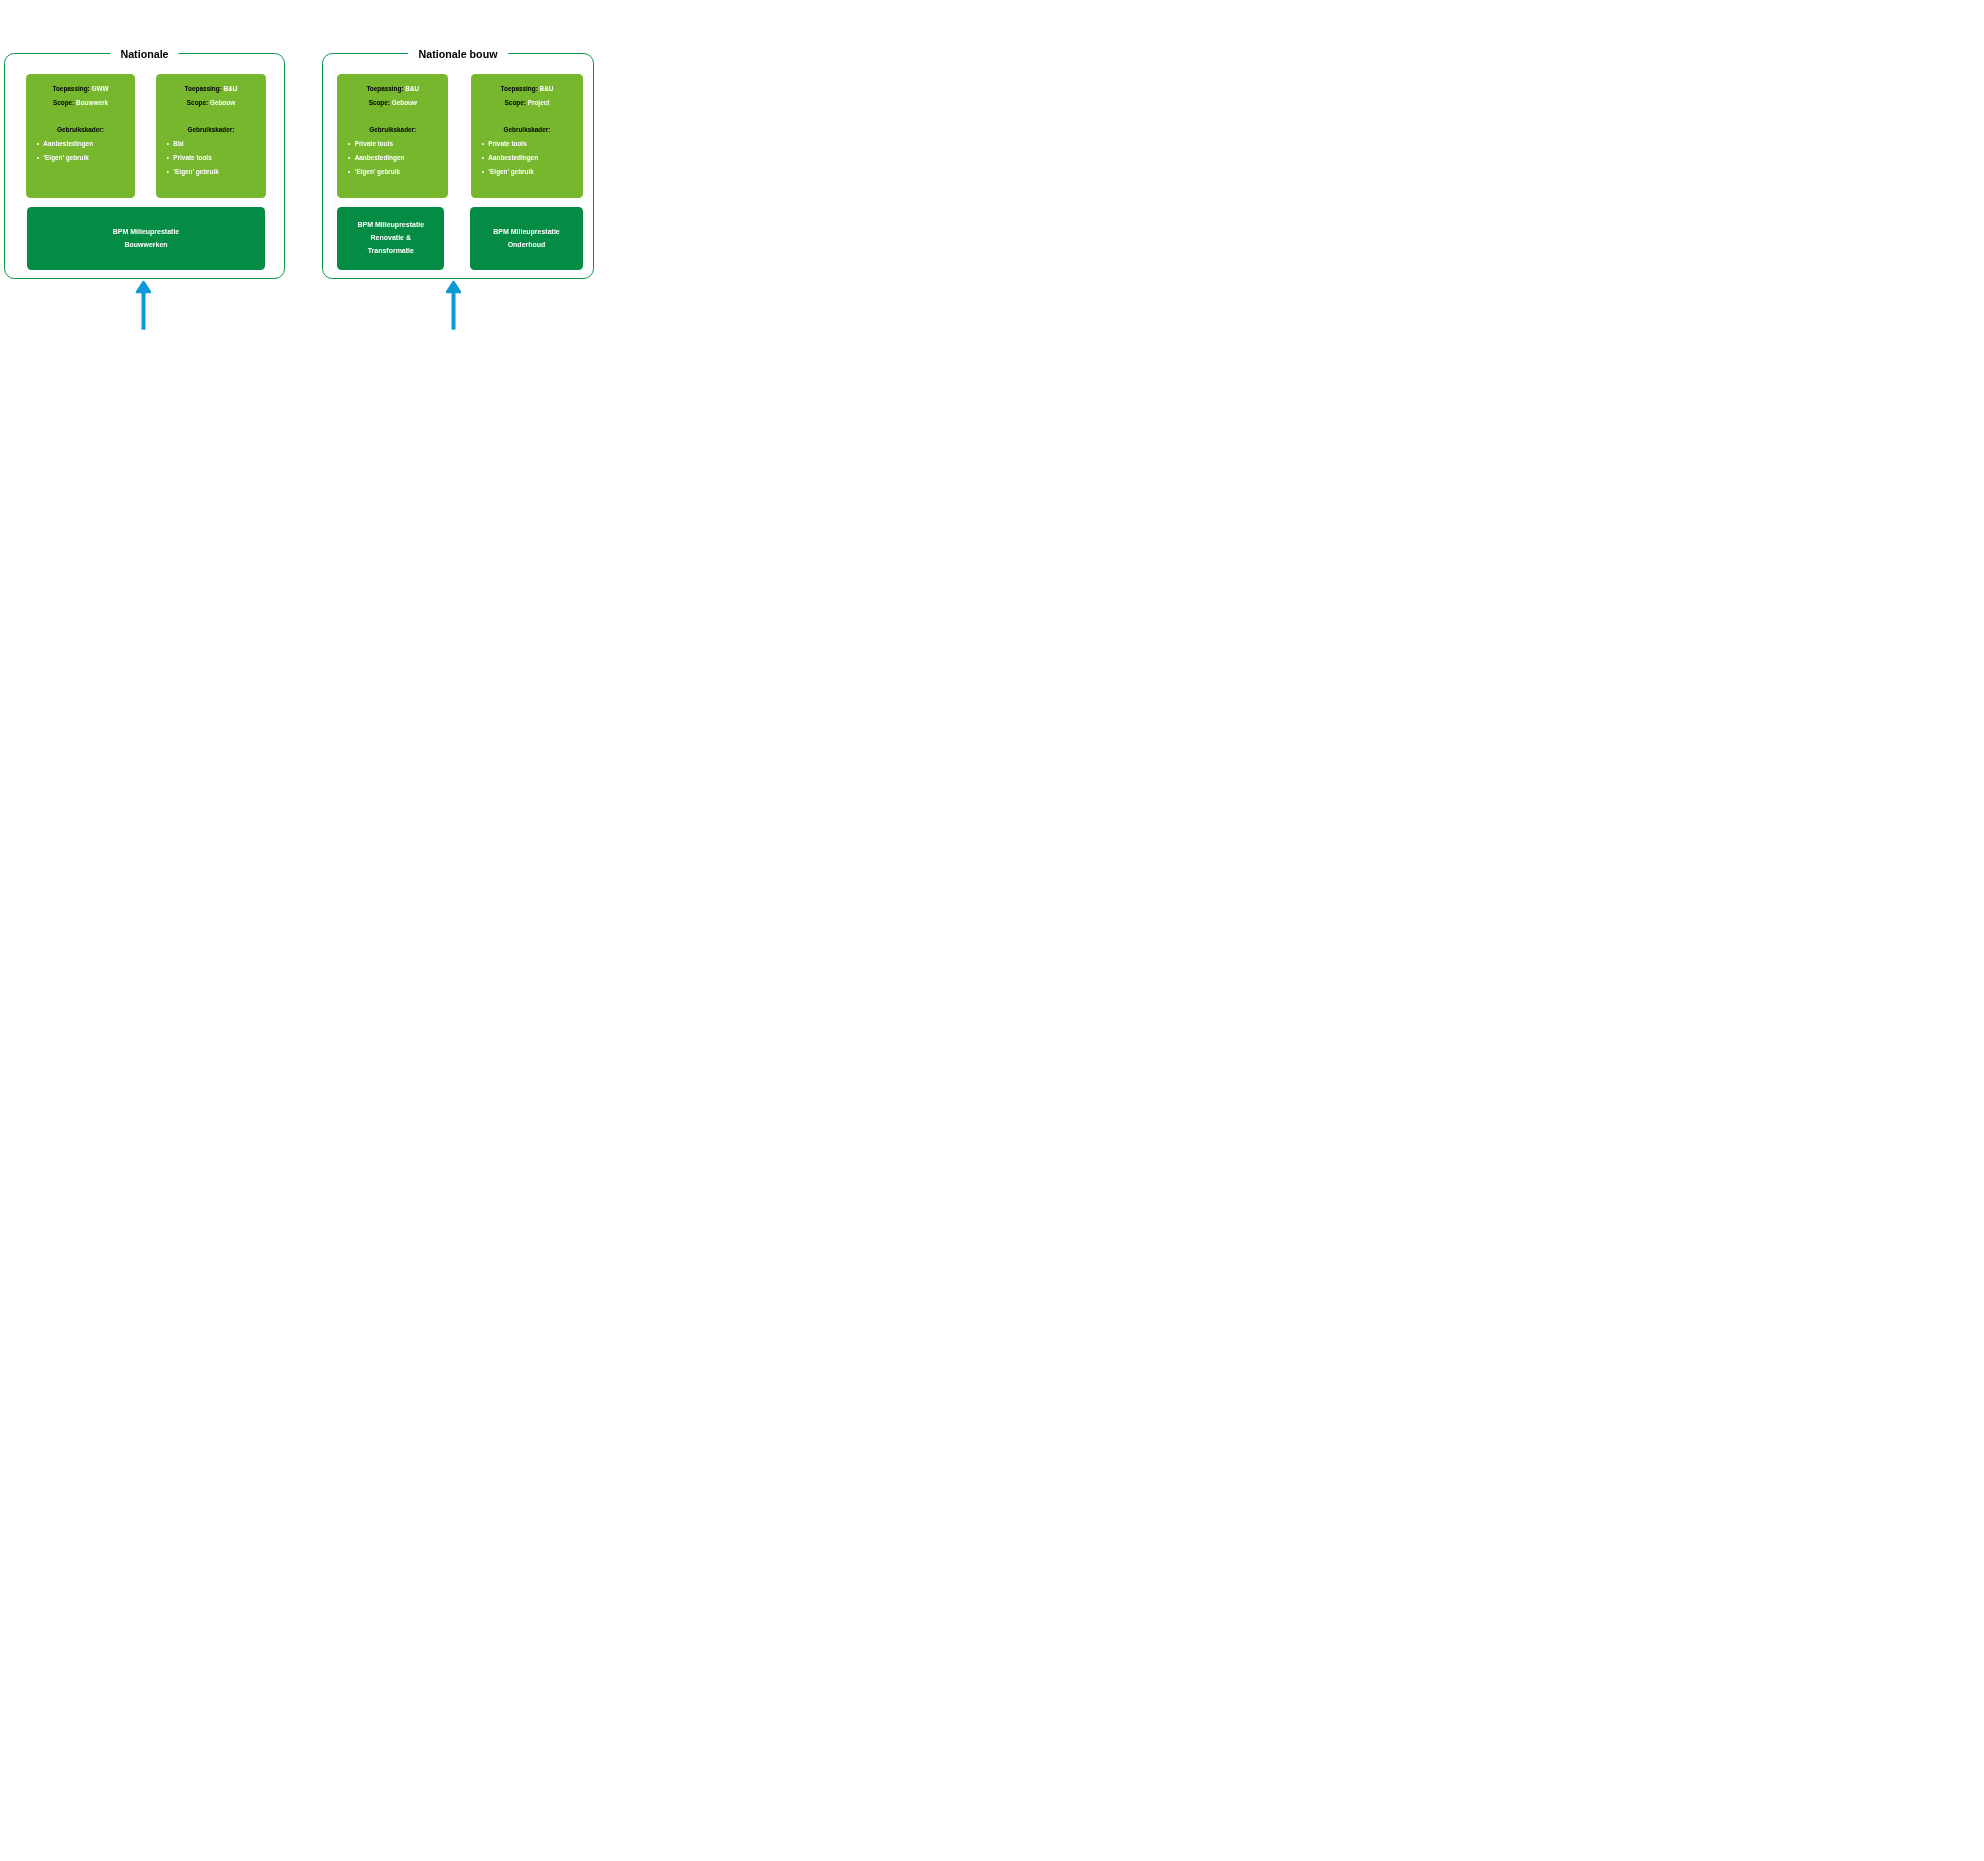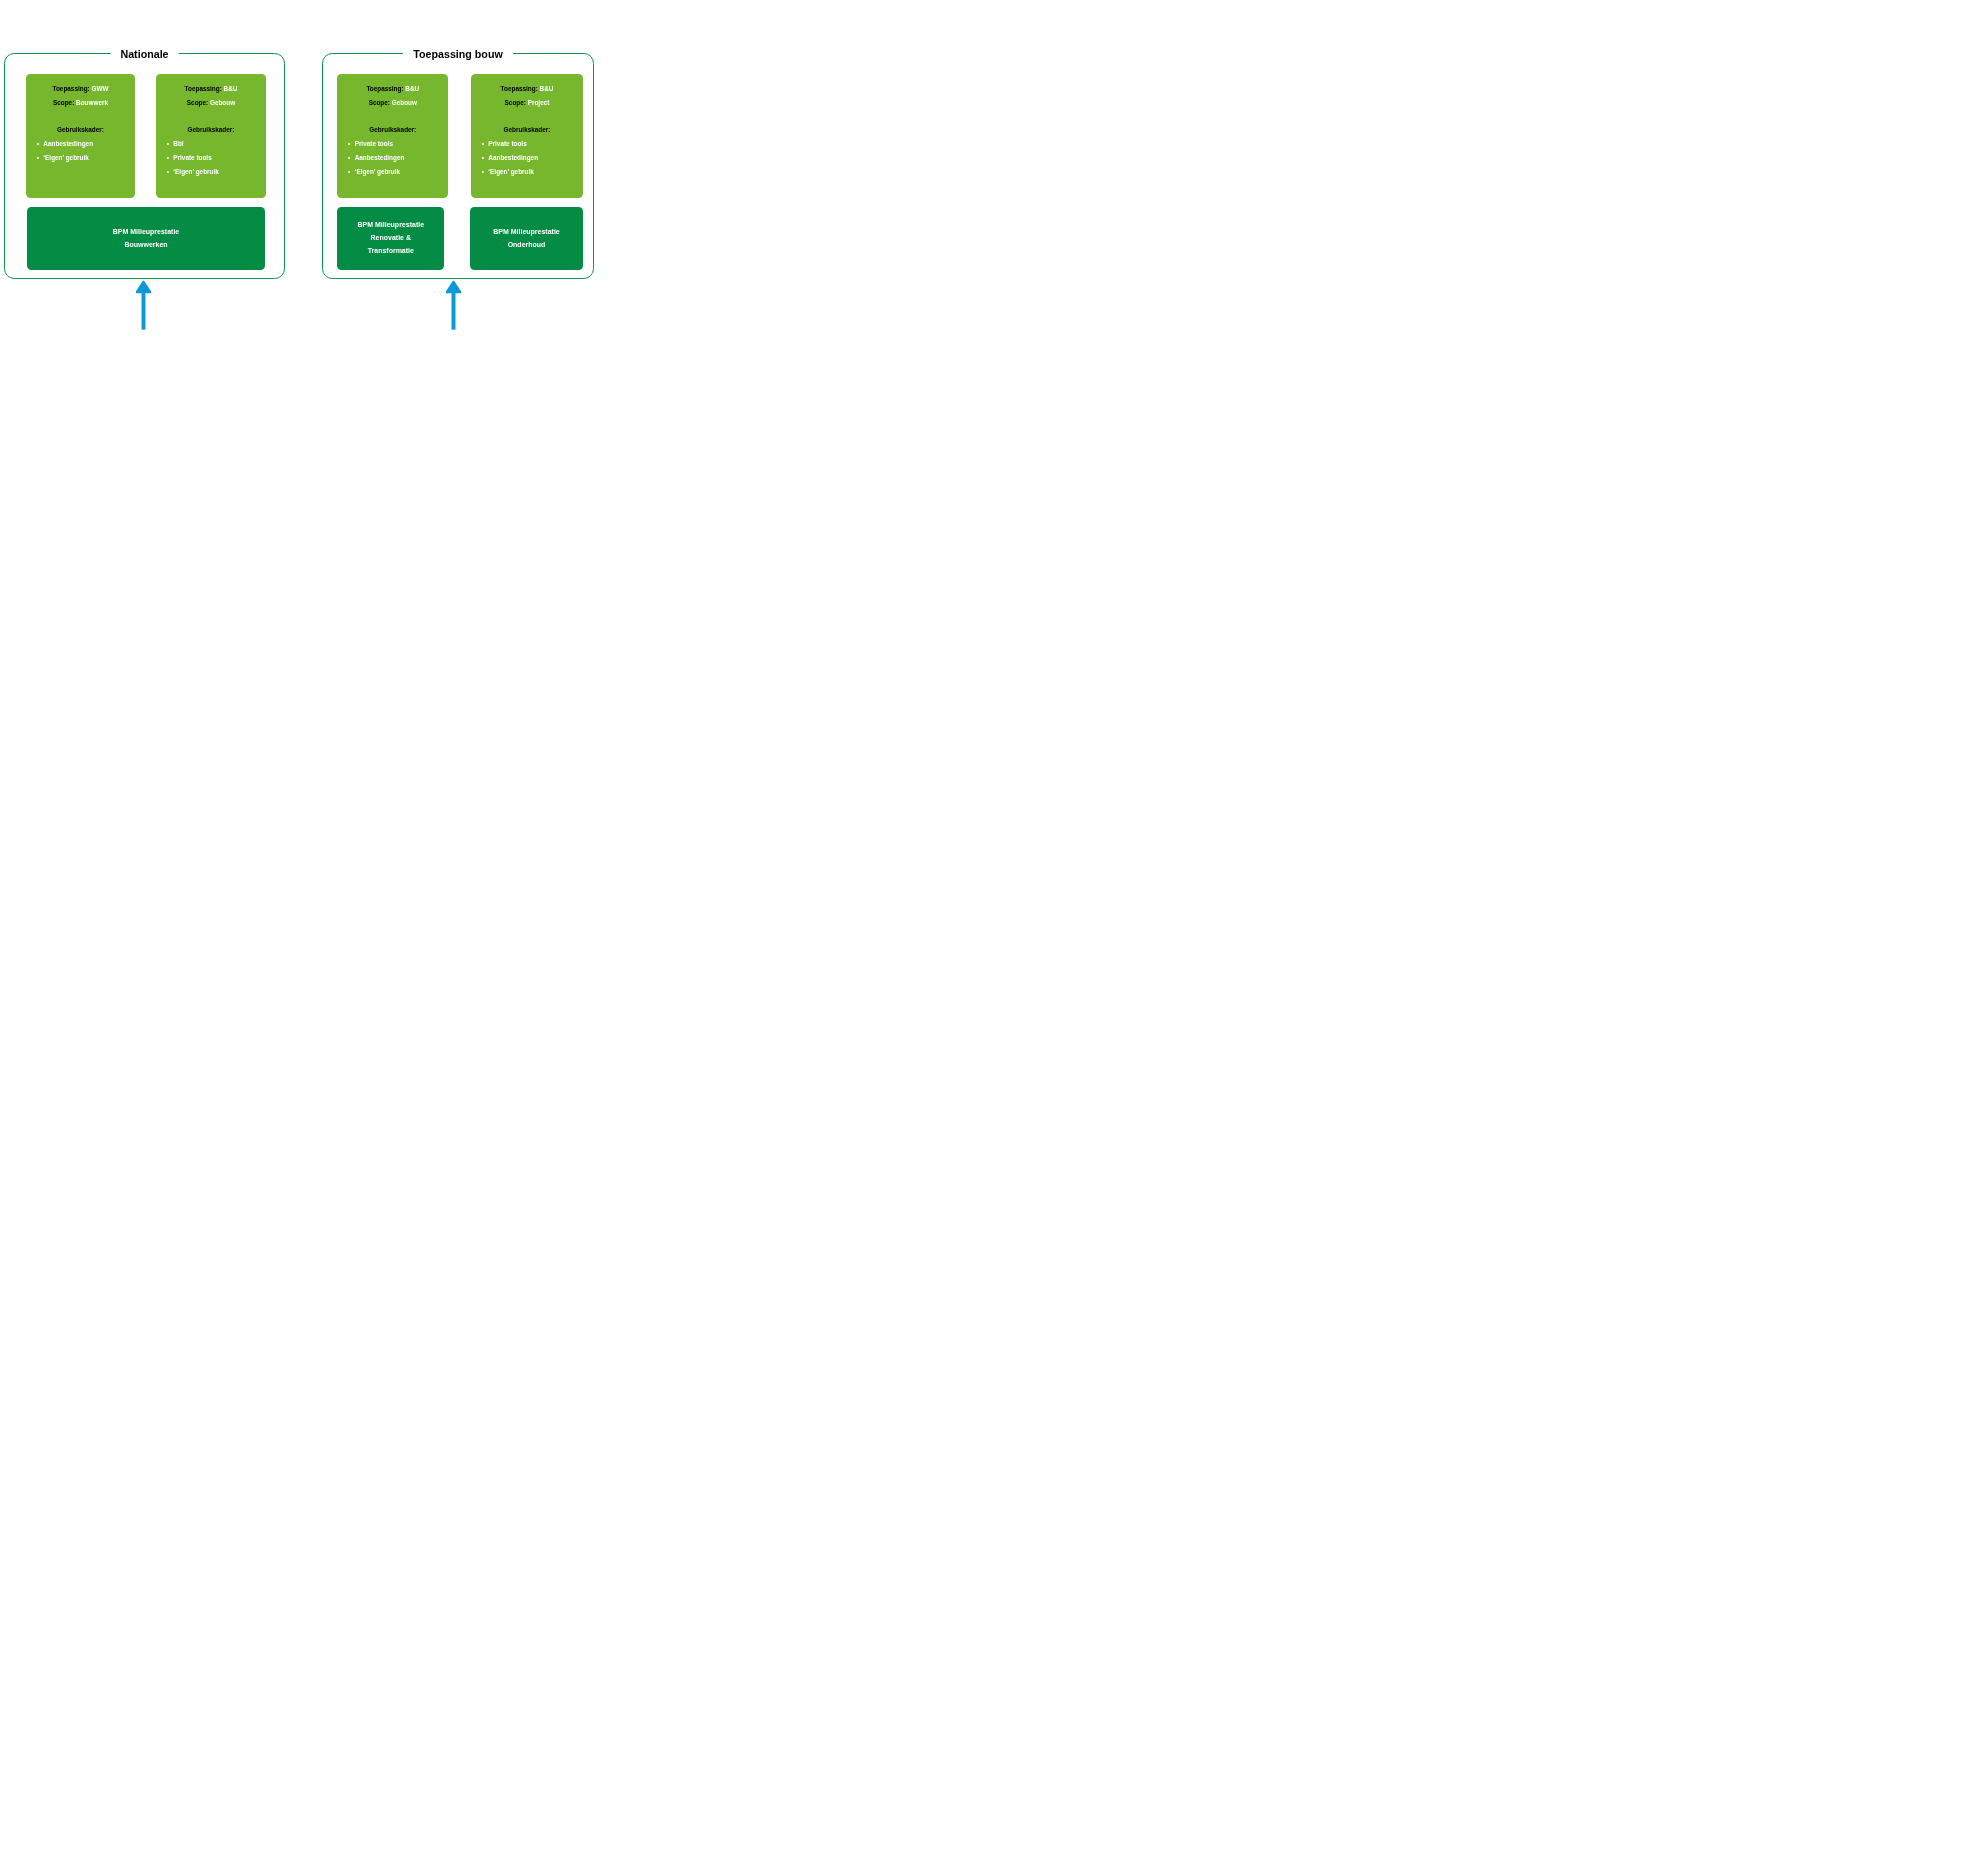--- a/index.html
+++ b/index.html
@@ -103,21 +103,21 @@
       </div>
     </div>
 
     <div class="result" id="result-n">
       <div>BPM Milieuprestatie</div>
       <div>Bouwwerken</div>
     </div>
   </div>
 
   <div class="frame" id="frame-bestaande">
-    <div class="frame-title">Toepassing bouw</div>
+    <div class="frame-title">Nationale bouw</div>
 
     <div class="card" id="card-b1">
       <div class="card-head">
         <div><span class="k">Toepassing:</span> <span>B&amp;U</span></div>
         <div><span class="k">Scope:</span> <span>Gebouw</span></div>
       </div>
       <div class="kader">Gebruikskader:</div>
       <div class="bullets">
         <div class="bullet">
             <span class="dot">•</span>

